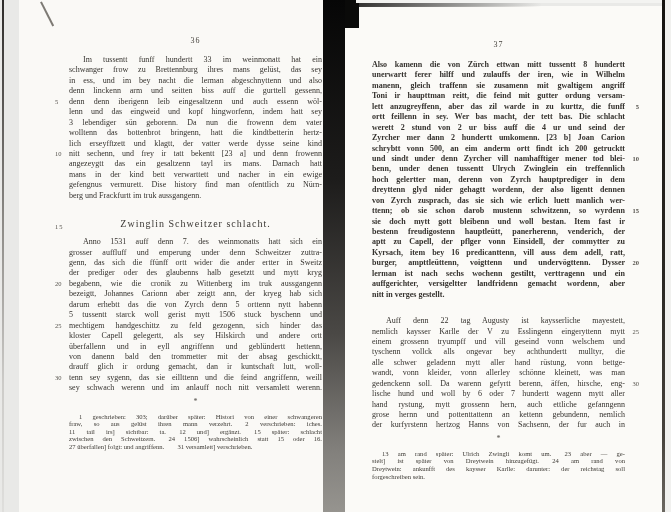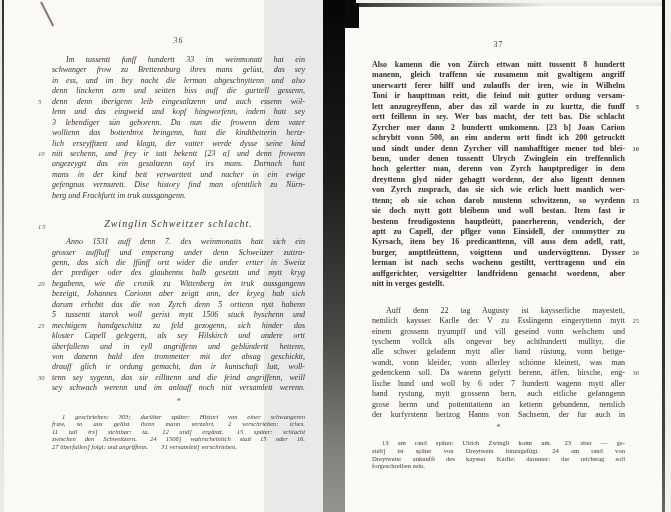--- a/index.html
+++ b/index.html
@@ -1,19 +1,19 @@
 <!DOCTYPE html>
 <html><head>
 <meta charset="utf-8">
 <style>
   html,body{margin:0;padding:0;background:#ededeb;}
   .scan{position:relative;width:671px;height:512px;overflow:hidden;
         font-family:"Liberation Serif", serif;color:#35322e;background:#e9e9e7;}
   .page{position:absolute;background:#faf9f6;}
-  .left-page{left:2px;top:0;bottom:0;width:262px;font-style:italic;}
+  .left-page{left:19px;top:0;bottom:0;width:316px;}
   .right-page{left:345px;top:6px;bottom:0;width:318px;background:#fbfaf7;border-radius:14px 0 0 0;}
   .content{position:absolute;top:0;}
   .left-page .content{left:50px;width:253px;}
   .right-page .content{left:27px;width:253px;}
   .pagenum{text-align:center;font-size:8px;letter-spacing:1px;color:#45423d;}
   .left-page .pagenum{margin-top:36px;}
   .right-page .pagenum{margin-top:34px;}
   .para{margin-top:10px;}
   .left-page .para.p2{margin-top:6px;}
   .right-page .para.p1{margin-top:11px;font-weight:bold;}
@@ -101,25 +101,26 @@
           <div class="line end">27 überfallen] folgt: und angriffenn.  31 versamlett] verschrieben.</div>
         </div>
     </div>
   </div>
 
   <div class="page right-page">
     <div class="content">
       <div class="pagenum">37</div>
       <div class="para p1">
           <div class="line">Also kamenn die von Zürch ettwan mitt tussentt 8 hundertt</div>
+          <div class="line">unerwartt ferer hilff und zulauffs der iren, wie in Wilhelm</div>
           <div class="line">manenn, gleich traffenn sie zusamenn mit gwaltigem angriff</div>
-          <div class="line">unerwartt ferer hilff und zulauffs der iren, wie in Wilhelm</div>
           <div class="line">Toni ir haupttman reitt, die feind mit gutter ordung versam-</div>
           <div class="line">lett anzugreyffenn, aber das zil warde in zu kurttz, die funff<span class="mnum">5</span></div>
           <div class="line">ortt feillenn in sey.  Wer bas macht, der tett bas.  Die schlacht</div>
+          <div class="line">werett 2 stund von 2 ur biss auff die 4 ur und seind der</div>
           <div class="line">Zyrcher mer dann 2 hundertt umkomenn.  [23 b] Joan Carion</div>
           <div class="line">schrybtt vonn 500, an eim anderm ortt findt ich 200 getrucktt</div>
           <div class="line">und sindt under denn Zyrcher vill namhafftiger mener tod blei-<span class="mnum">10</span></div>
           <div class="line">benn, under denen tussentt Ulrych Zwinglein ein treffennlich</div>
           <div class="line">hoch gelertter man, derenn von Zyrch hauptprediger in dem</div>
           <div class="line">dreyttenn glyd nider gehagtt wordenn, der also ligentt dennen</div>
           <div class="line">von Zyrch zusprach, das sie sich wie erlich luett manlich wer-</div>
           <div class="line">ttenn; ob sie schon darob mustenn schwitzenn, so wyrdenn<span class="mnum">15</span></div>
           <div class="line">sie doch mytt gott bleibenn und woll bestan.  Item fast ir</div>
           <div class="line">bestenn freudigostenn hauptleütt, panerherenn, venderich, der</div>

